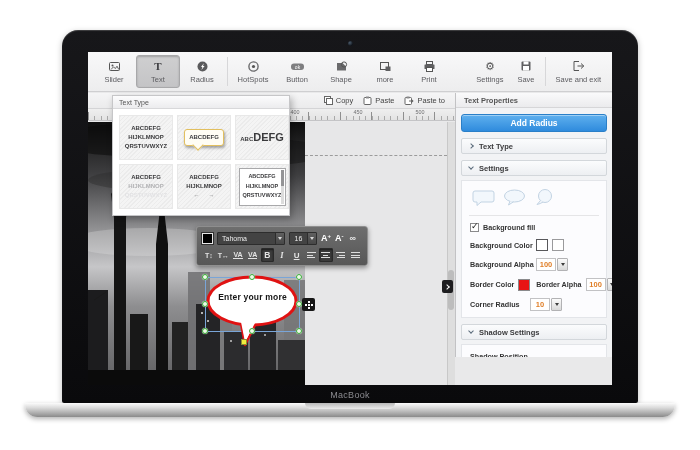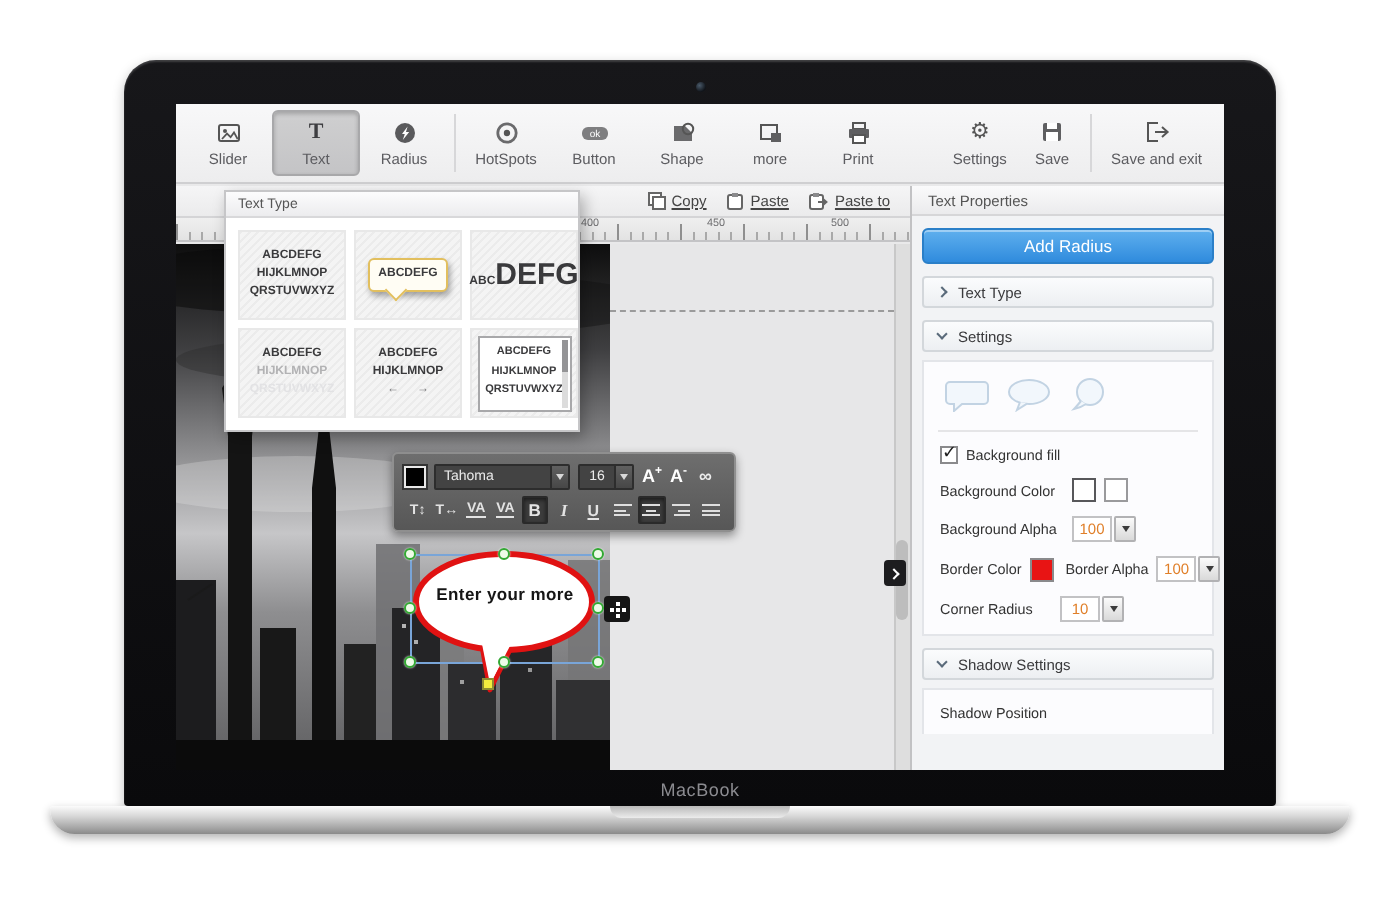--- a/index.html
+++ b/index.html
@@ -37,21 +37,21 @@
   .tb-sep { width:1px; background:#d7d7d9; margin:5px 3px; }
   .tb-right { margin-left:auto; display:flex; }
   .tb-item.wide { width:auto; padding:0 7px; }
   .gear-glyph { font-size:11px; color:#555; line-height:11px; }
   .tletter { font-family:"Liberation Serif","DejaVu Serif",serif; font-weight:bold; font-size:11px; color:#3d3d40; line-height:11px;}
 
   
   .editbar { position:absolute; left:0; top:41px; width:367px; height:16px;
              background:linear-gradient(#f5f5f6,#ebebec); border-bottom:1px solid #d4d4d6;
              display:flex; align-items:center; justify-content:flex-end; padding-right:10px; gap:10px; }
-  .eb-btn { display:flex; align-items:center; gap:3px; font-size:7.5px; color:#444;text-decoration:underline; }
+  .eb-btn { display:flex; align-items:center; gap:3px; font-size:7.5px; color:#444; }
 
   
   .rulerbar { position:absolute; left:0; top:57px; width:367px; height:12px;
               background:linear-gradient(#efefef,#e3e3e3); border-bottom:1px solid #c4c4c6; }
   .ruler-minor { position:absolute; left:0; bottom:0; width:100%; height:4px;
                  background:repeating-linear-gradient(90deg,#a9a9a9 0 1px,transparent 1px 6.3px); }
   .ruler-major { position:absolute; left:0; bottom:0; width:100%; height:8px;
                  background:repeating-linear-gradient(90deg,#8f8f8f 0 1px,transparent 1px 31.5px); }
   .ruler-num { position:absolute; top:0; font-size:6px; color:#6e6e70; transform:translateX(-50%) scale(.9); }
 
@@ -74,21 +74,21 @@
   .tile { height:45px; border:1px solid #e8e8e8;
           background:#f4f4f4;
           background-image:repeating-linear-gradient(135deg, rgba(0,0,0,.035) 0 1px, transparent 1px 3px);
           display:flex; flex-direction:column; align-items:center; justify-content:center;
           font-weight:bold; color:#3a3a3c; font-size:6px; line-height:1.55; text-align:center; }
   .mini-bubble { position:relative; background:#fffdf4; border:1px solid #e2bf5e; border-radius:3px;
                  padding:3px 4px; box-shadow:1px 2px 3px rgba(0,0,0,.35); }
   .mini-bubble::after { content:""; position:absolute; left:9px; bottom:-4px; width:7px; height:7px;
                         background:#fffdf4; border-right:1px solid #e2bf5e; border-bottom:1px solid #e2bf5e;
                         transform:rotate(45deg); }
-  .grow-sm { font-size:6px; } .grow-lg { font-size:15px; }
+  .grow-sm { font-size:6px; } .grow-lg { font-size:11px; }
   .fade2 { color:#b2b2b4; } .fade3 { color:#e2e2e4; }
   .arr-row { display:flex; gap:9px; color:#7a7a7c; font-size:6px; font-weight:normal; }
   .scrollbox { position:relative; width:47px; height:38px; background:#fff; border:1px solid #a8a8aa;
                display:flex; flex-direction:column; align-items:center; justify-content:center; font-size:5.5px; line-height:1.7;}
   .sb-strip { position:absolute; right:1px; top:1px; bottom:1px; width:3px; background:#dcdcdc; }
   .sb-thumb { position:absolute; right:0; top:0; width:3px; height:16px; background:#949496; }
 
   
   .fmtbar { position:absolute; left:108px; top:174px; width:172px; height:40px; z-index:20;
             background:linear-gradient(#6e6e6e,#575757); border:1px solid #8f8f8f; border-radius:3px;
@@ -123,22 +123,22 @@
          box-shadow:0 0 1px rgba(255,255,255,.9); z-index:12; }
   .bubble-svg { position:absolute; left:112px; top:220px; z-index:11; }
   .bubble-text { position:absolute; left:122px; top:240px; width:85px; text-align:center; z-index:12;
                  font-size:8.5px; font-weight:bold; color:#161616; letter-spacing:.2px; }
   .move-hdl { position:absolute; left:214px; top:246px; width:13px; height:13px; background:#161616; border-radius:2px;
               z-index:12; display:flex; align-items:center; justify-content:center; }
   .move-hdl i { width:2px; height:2px; background:#fff; box-shadow:3px 0 #fff,-3px 0 #fff,0 3px #fff,0 -3px #fff; display:block;}
   .tail-hdl { position:absolute; left:153px; top:287px; width:6px; height:6px; background:#f3ee3e; border:1px solid #8e8e32; z-index:13; }
 
   
-  .props { position:absolute; left:367px; top:41px; width:157px; height:324px; background:#f2f3f5;
-           border-left:1px solid #c2c2c4; overflow:hidden; }
+  .props { position:absolute; left:367px; top:41px; width:157px; height:264px; background:#f2f3f5;
+           border-left:1px solid #c2c2c4; overflow:hidden;font-weight:bold; }
   .props-h { height:15px; background:linear-gradient(#fafafb,#ebebed); border-bottom:1px solid #d6d6d8;
              font-size:7.5px; color:#555; line-height:15px; padding-left:8px; }
   .add-action { margin:6px 5px 0; height:18px; border-radius:3px; border:1px solid #2a7fc8;
                 background:linear-gradient(#5fb0ee,#2f8bdd); color:#fff; font-size:8.5px;
                 display:flex; align-items:center; justify-content:center;
                 box-shadow:inset 0 1px 0 rgba(255,255,255,.4); }
   .sec { height:16px; margin:6px 5px 0; border:1px solid #d3d7db; border-radius:2px;
          background:linear-gradient(#fbfcfd,#edeff2); display:flex; align-items:center;
          font-size:7.5px; color:#3a3a3c; padding:0 7px; gap:6px; }
   .chev { width:4px; height:4px; border-right:1px solid #5a6a7a; border-bottom:1px solid #5a6a7a; display:inline-block; }

